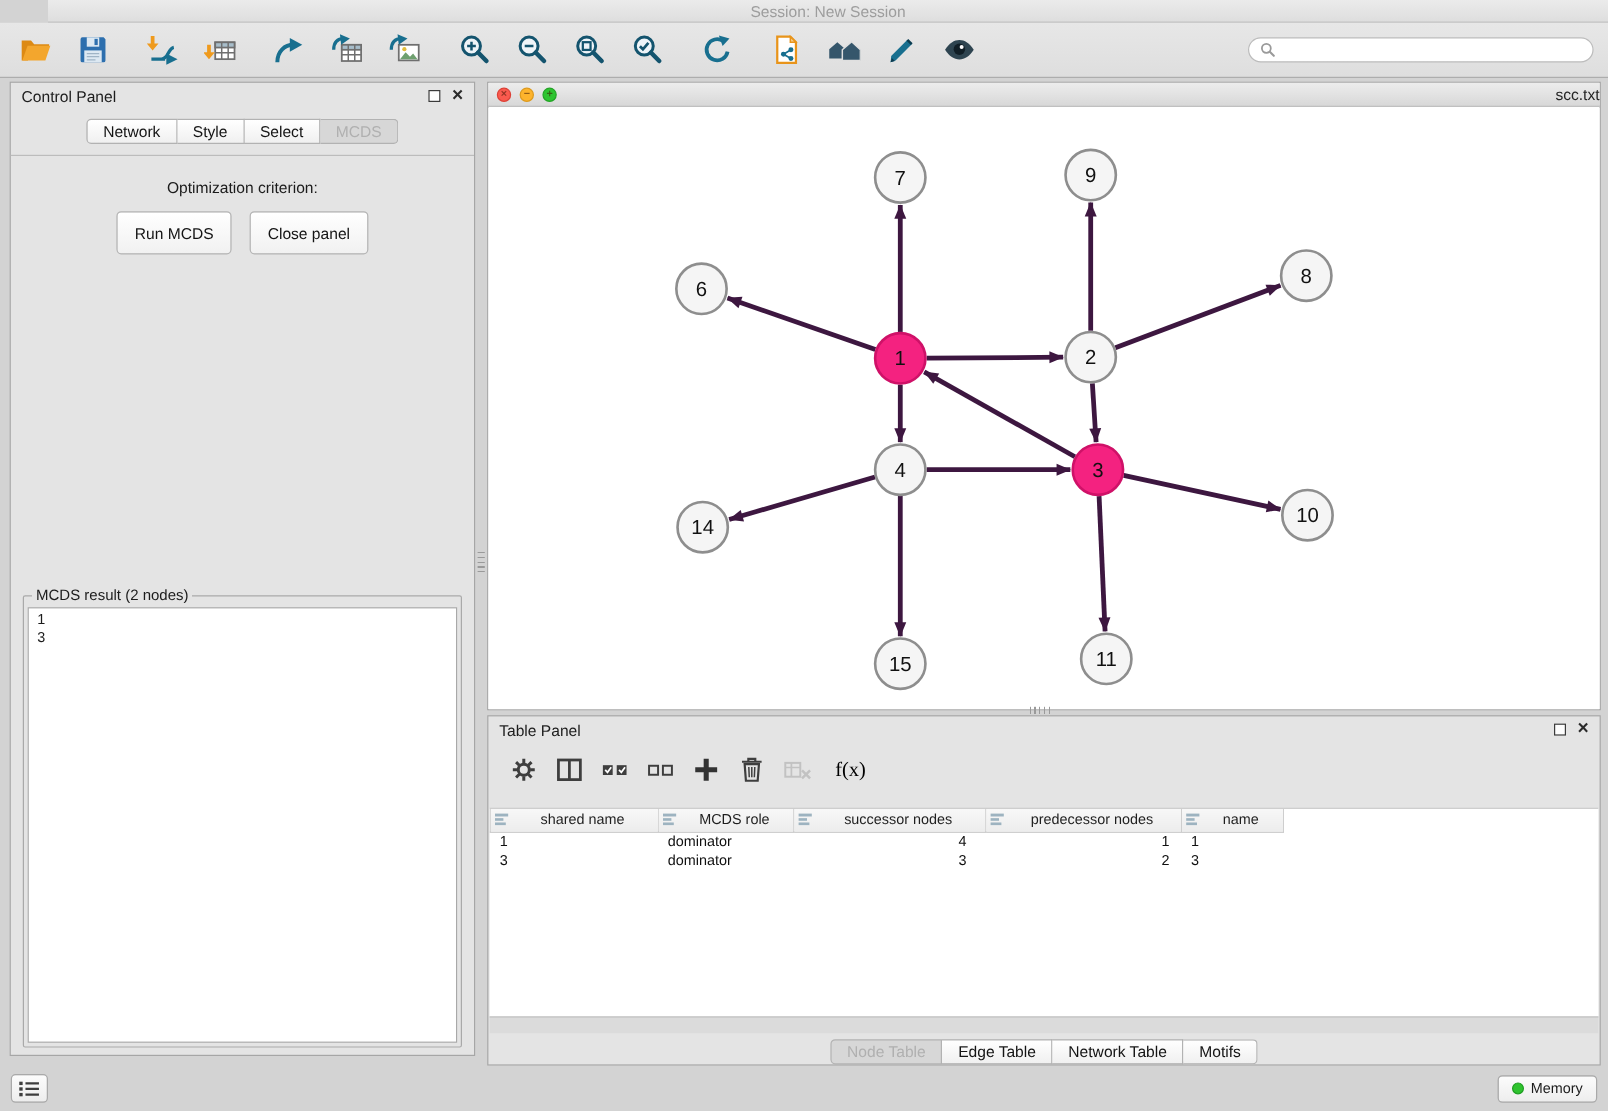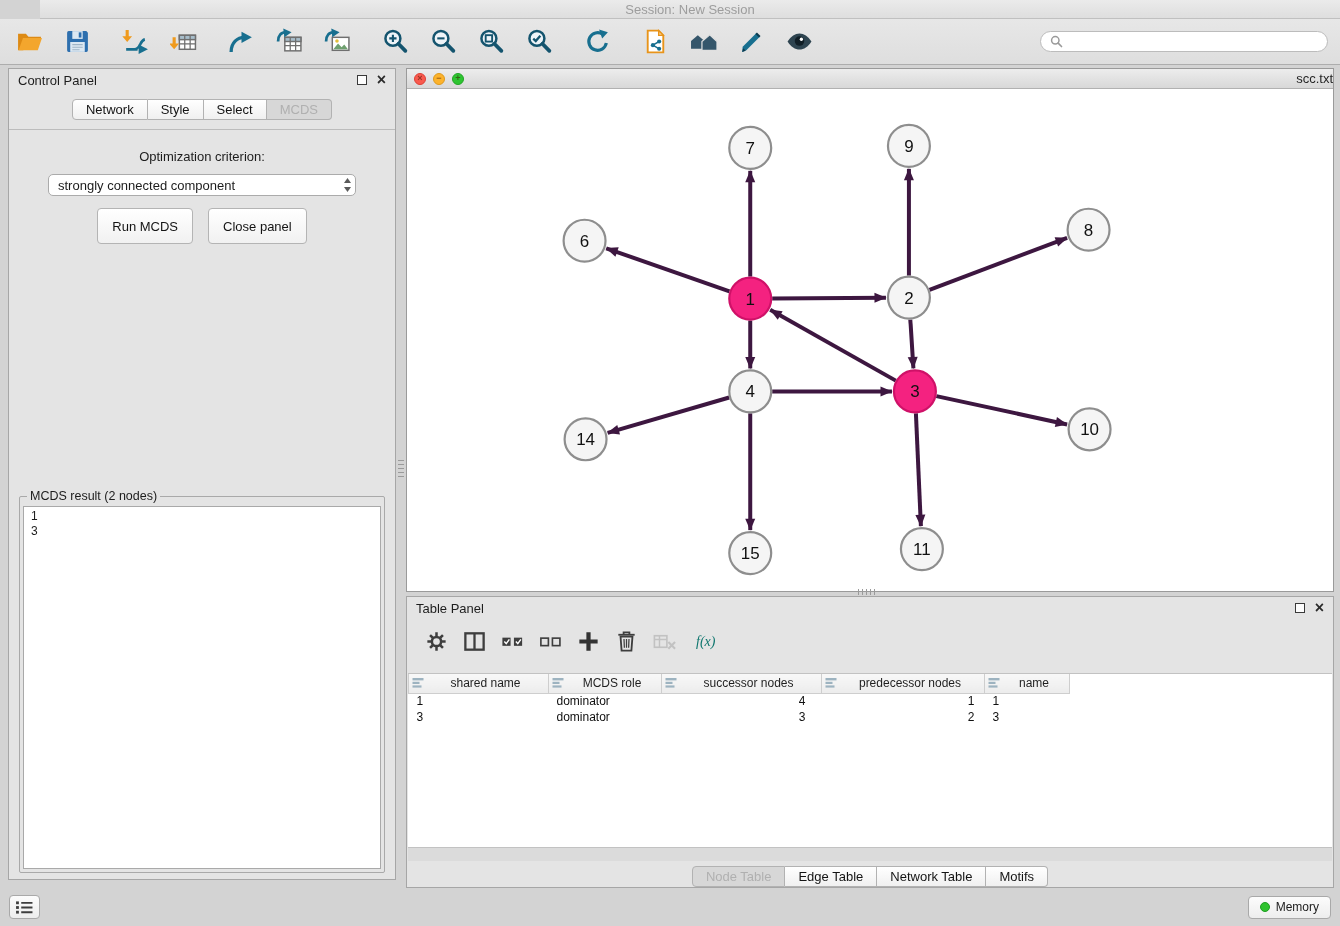--- a/index.html
+++ b/index.html
@@ -60,21 +60,21 @@
   .tl.red { background:#f95a4e; border:1px solid #dd4036; }
   .tl.yellow { background:#fdb32c; border:1px solid #dd9a1d; }
   .tl.green { background:#2ec531; border:1px solid #23a426; }
   .net-canvas { position:absolute; top:21px; left:0; right:0; bottom:0; background:#fff; }
   .net-canvas svg { width:100%; height:100%; display:block; }
   svg text { font-family:"Liberation Sans", sans-serif; }
   
   .tp-toolbar { display:flex; align-items:center; gap:13px; padding:10px 0 8px 17px; }
   .tp-ico { width:25px; height:25px; display:inline-flex; }
   .tp-ico svg { width:100%; height:100%; display:block; }
-  .fx { font-family:"Liberation Serif", serif; font-style:italic; font-size:14px; color:#0f766e; padding-left:6px; }
+  .fx { font-family:"Liberation Serif", serif; font-size:17px; color:#000000; padding-left:6px; }
   .table-wrap { position:absolute; left:1px; right:1px; top:76px; height:174px; background:#fff; overflow:hidden;
     border-top:1px solid #c2c2c2; }
   table.node-table { border-collapse:collapse; table-layout:fixed; }
   table.node-table th { height:19px; background:linear-gradient(#f8f8f8,#ececec); border:1px solid #cecece; border-top:none;
     font-weight:400; font-size:12px; color:#1f1f1f; text-align:center; position:relative; padding:0 4px 0 18px; overflow:hidden; white-space:nowrap; }
   table.node-table th .th-ico { position:absolute; left:3px; top:3px; }
   table.node-table td { height:16px; padding:0 8px; font-size:12px; color:#101010; white-space:nowrap; overflow:hidden; }
   .hstrip { position:absolute; left:1px; right:1px; top:250px; height:14px; background:#dbdbdb; border-top:1px solid #c2c2c2; }
   .tp-tabs { position:absolute; left:0; right:0; bottom:0; }
   
@@ -278,29 +278,20 @@
     <span class="float-btn"></span>
     <span class="close-btn">×</span>
   </div>
   <div class="seg cp-tabs">
     <div class="tab">Network</div>
     <div class="tab">Style</div>
     <div class="tab">Select</div>
     <div class="tab active">MCDS</div>
   </div>
   <div class="opt-label">Optimization criterion:</div>
-  <div class="select">
-    <span>strongly connected component</span>
-    <span class="stepper">
-        <svg width="9" height="16" viewBox="0 0 9 16">
-          <path d="M4.5 1L8 6H1z" fill="#5a5a5a"></path>
-          <path d="M4.5 15L1 10h7z" fill="#5a5a5a"></path>
-        </svg>
-      </span>
-  </div>
   <div class="btn-row">
     <button class="btn">Run MCDS</button>
     <button class="btn">Close panel</button>
   </div>
   <fieldset class="result-box">
     <legend>MCDS result (2 nodes)</legend>
     <div class="result-inner" id="mcds-lines">
         <div>1</div>
         <div>3</div>
       </div>

